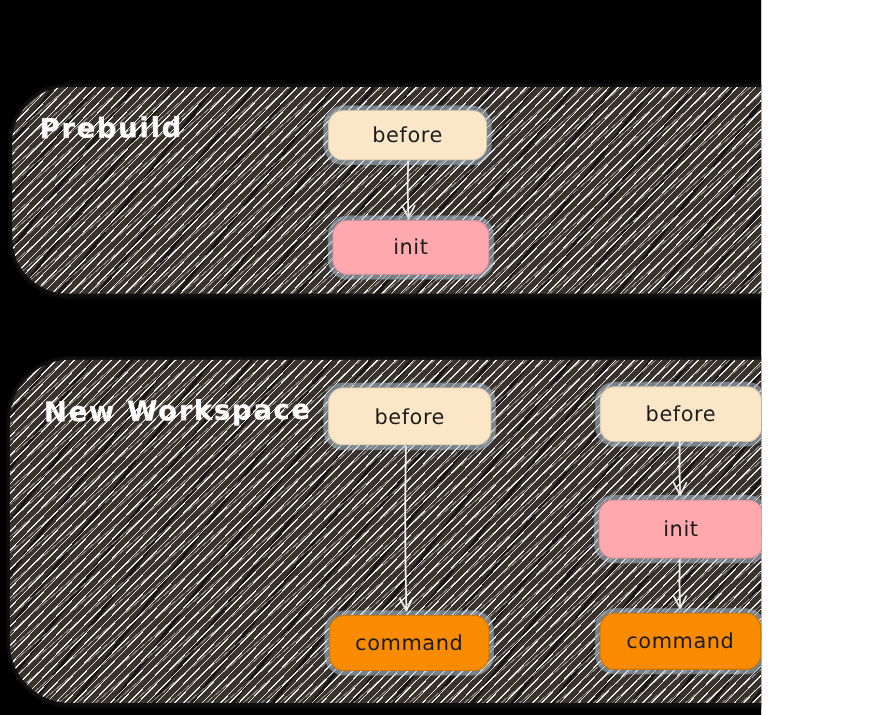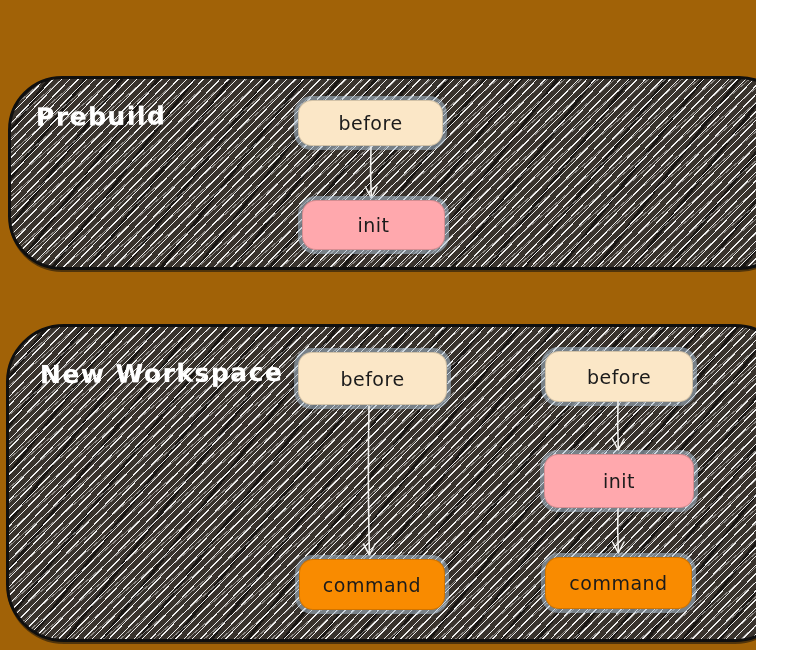--- a/index.html
+++ b/index.html
@@ -1,20 +1,20 @@
 <!DOCTYPE html>
 <html><head>
 <meta charset="utf-8">
 <style>
   html, body { margin: 0; padding: 0; background: #ffffff; }
   .canvas {
     position: relative;
-    width: 756px;
+    width: 692px;
     height: 650px;
-    background: #a16207;
+    background: #000000;
     font-family: "DejaVu Sans", sans-serif;
     overflow: hidden;
   }
 
   
   .panel {
     position: absolute;
     box-sizing: border-box;
     border: 3px solid #0f0f0f;
     background-color: #39332d;

